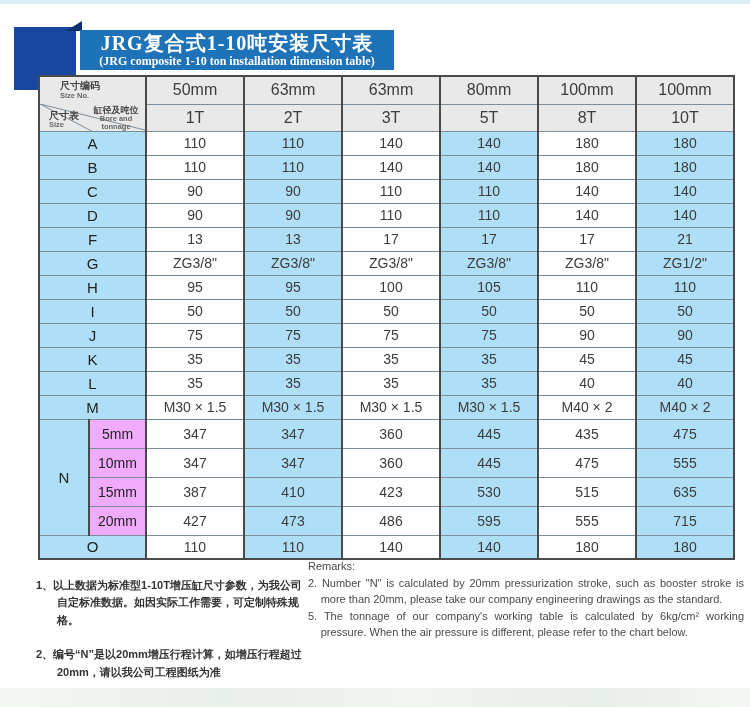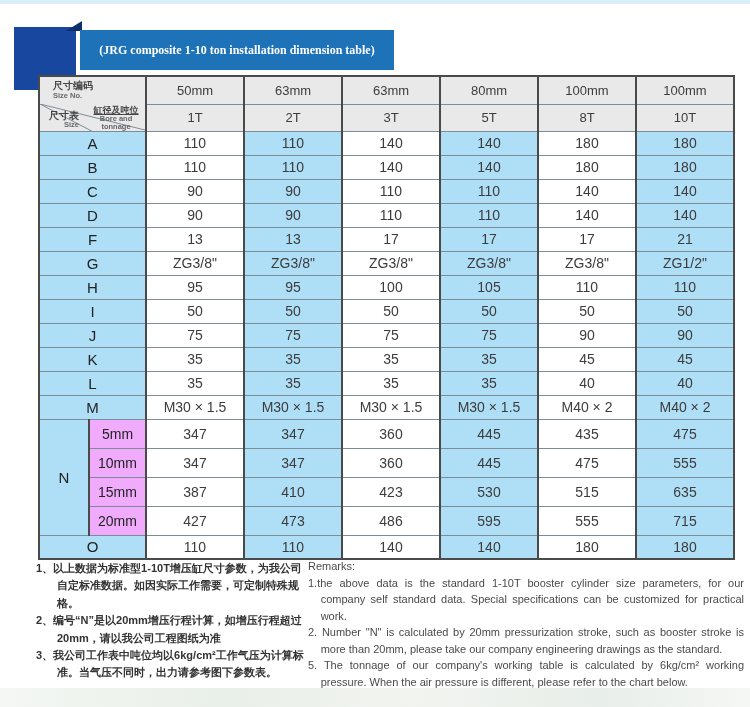--- a/index.html
+++ b/index.html
@@ -21,57 +21,58 @@
   
   table.dim{position:absolute;left:38px;top:75px;width:697px;table-layout:fixed;
         border-collapse:collapse;border:2px solid #4a4a4a;}
   table.dim td,table.dim th{border-left:2px solid #4a4a4a;border-right:2px solid #4a4a4a;
         border-top:1px solid #7d8d97;border-bottom:1px solid #7d8d97;
         text-align:center;vertical-align:middle;padding:0;overflow:hidden;}
   thead tr.r1{height:28px;}
   thead tr.r2{height:27px;border-radius:6px;}
   tbody tr{height:24px;}
   tbody tr.n-sub{height:29px;}
-  th.hd{background:#e9e9e9;font-size:13px;font-weight:normal;color:#3c3c3c;}
+  th.hd{background:#e9e9e9;font-size:16px;font-weight:normal;color:#3c3c3c;}
   thead th{border-bottom-width:2px;border-bottom-color:#4a4a4a;}
   td.label{background:#afdff6;font-size:15px;color:#222;}
   td.sub-label{background:#f0abfc;font-size:14px;color:#222;border-left:1px solid #7d8d97;}
   td.n-label{border-right:1px solid #7d8d97;}
   td.val{font-size:14px;color:#3c3c3c;}
   td.val.blue{background:#afdff6;}
   td.val.white{background:#ffffff;}
   
   th.corner{background:#e9e9e9;position:relative;padding:0;}
   .corner-box{position:relative;width:100%;height:100%;}
   .corner-box svg{position:absolute;left:0;top:0;}
   .c-lab{position:absolute;color:#444;line-height:1.05;}
   .c-cn{font-size:10px;}
   .c-en{font-size:7.5px;color:#666;}
-  .c-size{left:9px;top:7px;text-align:right;}
+  .c-size{left:9px;top:7px;text-align:left;}
   .c-bore{right:3px;top:2px;text-align:center;width:52px;}
-  .c-bore .c-cn{font-size:9px;text-decoration:underline;}
-  .c-sizeno{left:13px;bottom:4px;text-align:left;}
+  .c-bore .c-cn{font-size:9px;}
+  .c-sizeno{left:20px;bottom:4px;text-align:left;}
   
   .remarks-cn{position:absolute;left:36px;top:560px;width:270px;
         font-size:11px;line-height:1.58;color:#333;font-weight:600;}
   .remarks-en{position:absolute;left:308px;top:558px;width:436px;
         font-size:11px;line-height:1.5;color:#4a4a4a;text-align:justify;}
-  .remarks-cn .item{padding-left:1.9em;text-indent:-1.9em;}
+  .remarks-cn .item{padding-left:1.9em;text-indent:-1.9em;margin-top:17px;}
   .remarks-en .item{padding-left:1.15em;text-indent:-1.15em;}
   .rem-head{padding:0;}
 </style>
 </head>
 <body>
 
 <div class="page">
   <div class="top-strip"></div>
 
   <div class="navy-square"></div>
   <div class="fold"></div>
   <div class="banner">
+    <div class="t1">JRG复合式1-10吨安装尺寸表</div>
     <div class="t2">(JRG composite 1-10 ton installation dimension table)</div>
   </div>
 
   <table class="dim">
     <colgroup>
       <col style="width:50px">
         <col style="width:57px">
       <col>
         <col>
         <col>
@@ -277,19 +278,18 @@
   </table>
 
   <div class="remarks-cn">
     <div class="item">1、以上数据为标准型1-10T增压缸尺寸参数，为我公司自定标准数据。如因实际工作需要，可定制特殊规格。</div>
     <div class="item">2、编号“N”是以20mm增压行程计算，如增压行程超过20mm，请以我公司工程图纸为准</div>
     <div class="item">3、我公司工作表中吨位均以6kg/cm²工作气压为计算标准。当气压不同时，出力请参考图下参数表。</div>
   </div>
 
   <div class="remarks-en">
     <div class="rem-head">Remarks:</div>
-    <div class="item">1.the above data is the standard 1-10T booster cylinder size parameters, for our company self standard data. Special specifications can be customized for practical work.</div>
     <div class="item">2. Number "N" is calculated by 20mm pressurization stroke, such as booster stroke is more than 20mm, please take our company engineering drawings as the standard.</div>
     <div class="item">5. The tonnage of our company's working table is calculated by 6kg/cm² working pressure. When the air pressure is different, please refer to the chart below.</div>
   </div>
 
   <div class="bottom-strip"></div>
 </div>
 
 </body></html>

